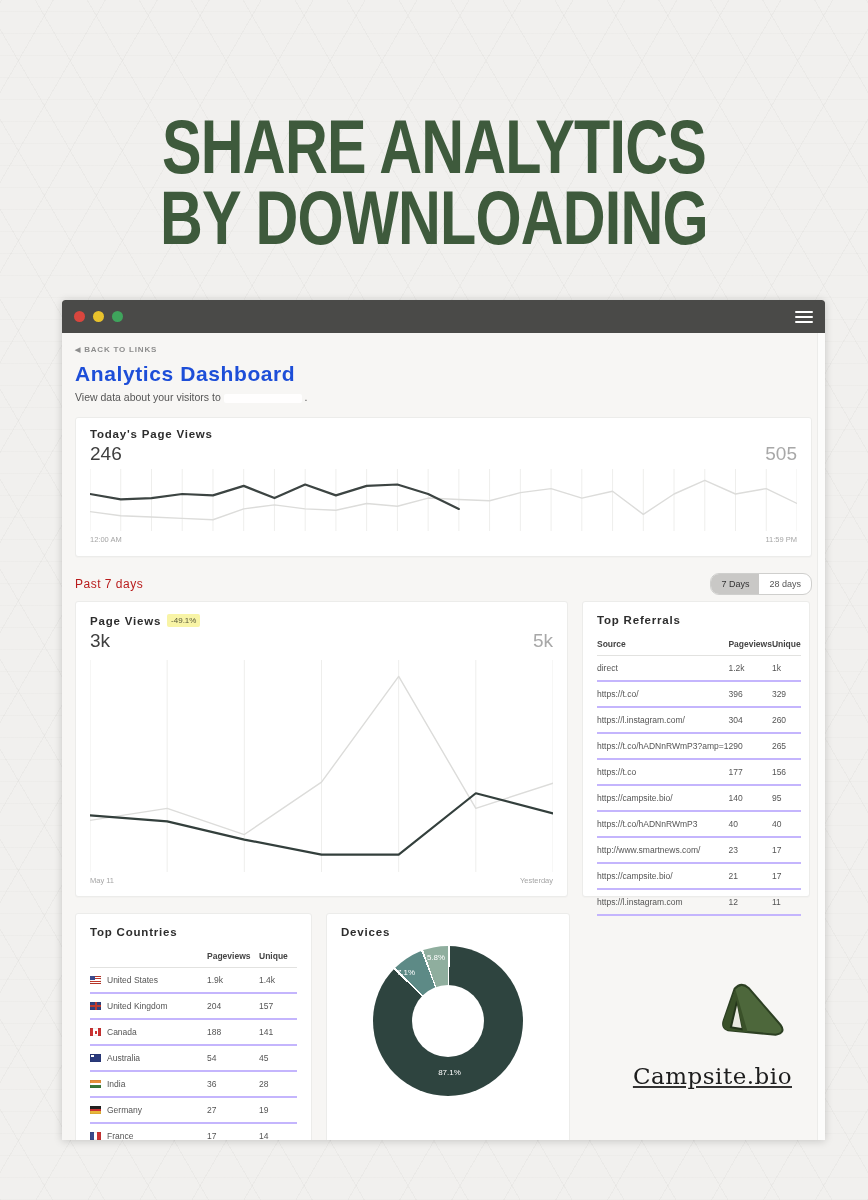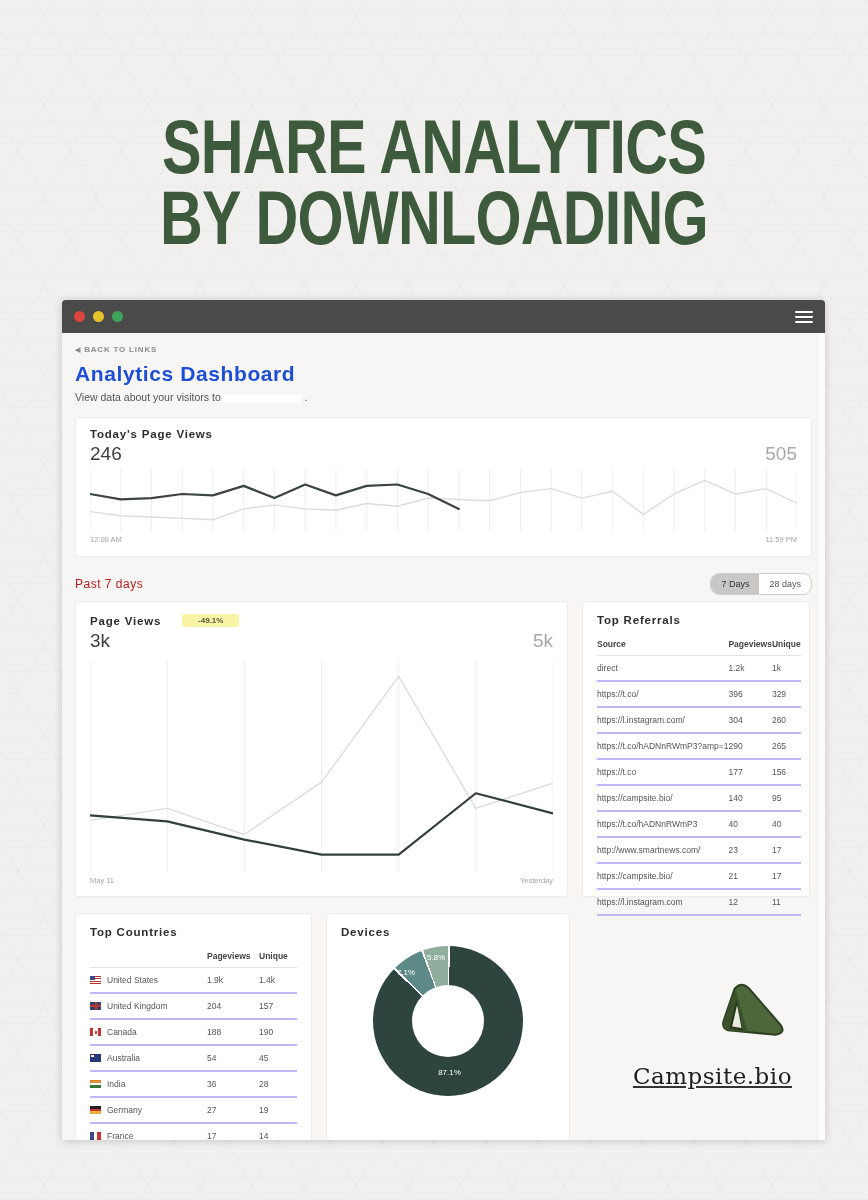--- a/index.html
+++ b/index.html
@@ -67,22 +67,22 @@
   .period-row { display:flex; align-items:center; justify-content:space-between; margin-top:16px; }
   .period-label { font-size:12px; font-weight:normal; letter-spacing:0.5px; color:#b91c1c; }
   .toggle-group { display:flex; border:1px solid #cfcfcd; border-radius:9px; overflow:hidden; background:#fff; }
   .toggle-btn { font-size:9px; color:#555; padding:5px 10px; cursor:pointer; }
   .toggle-btn.active { background:#c9c8c6; color:#333; }
   
   .grid-row { display:flex; gap:14px; }
   .row1 { margin-top:6px; }
   .row2 { margin-top:16px; }
   .pv-card { width:493px; height:296px; padding:12px 14px; }
-  .pv-head { display:flex; align-items:center; gap:21px; }
-  .badge { background:#f8f4a6; color:#5a5a3a; font-size:8px; font-weight:bold; padding:2px 16px; border-radius:2px; }
+  .pv-head { display:flex; align-items:center; gap:6px; }
+  .badge { background:#f8f4a6; color:#5a5a3a; font-size:8px; font-weight:normal; padding:2px 4px; border-radius:2px; }
   .referrals-card { width:228px; height:296px; padding:12px 14px; }
   .countries-card { width:237px; height:280px; padding:12px 14px; }
   .devices-card { width:244px; height:280px; padding:12px 14px; position:relative; }
   
   table { border-collapse:collapse; width:100%; margin-top:8px; }
   th { font-size:8.5px; font-weight:bold; color:#444; text-align:left; padding:5px 0 6px 0; border-bottom:1px solid #e2e2e0; }
   td { font-size:8.5px; color:#555; padding:7px 0; border-bottom:2px solid #c4b5fd; white-space:nowrap; }
   .col-num { width:48px; }
   .col-num2 { width:34px; }
   .countries-card .col-num { width:52px; } .countries-card .col-num2 { width:38px; }
@@ -323,21 +323,21 @@
 
               <tr>
                 <td><span class="flag flag-uk"></span><span>United Kingdom</span></td>
                 <td>204</td>
                 <td>157</td>
               </tr>
 
               <tr>
                 <td><span class="flag flag-ca"></span><span>Canada</span></td>
                 <td>188</td>
-                <td>190</td>
+                <td>141</td>
               </tr>
 
               <tr>
                 <td><span class="flag flag-au"></span><span>Australia</span></td>
                 <td>54</td>
                 <td>45</td>
               </tr>
 
               <tr>
                 <td><span class="flag flag-in"></span><span>India</span></td>

